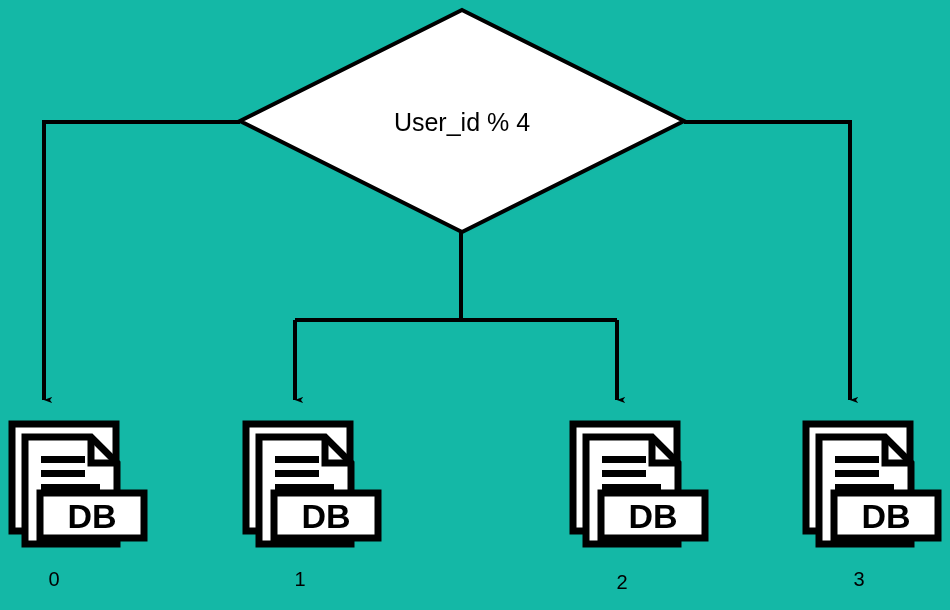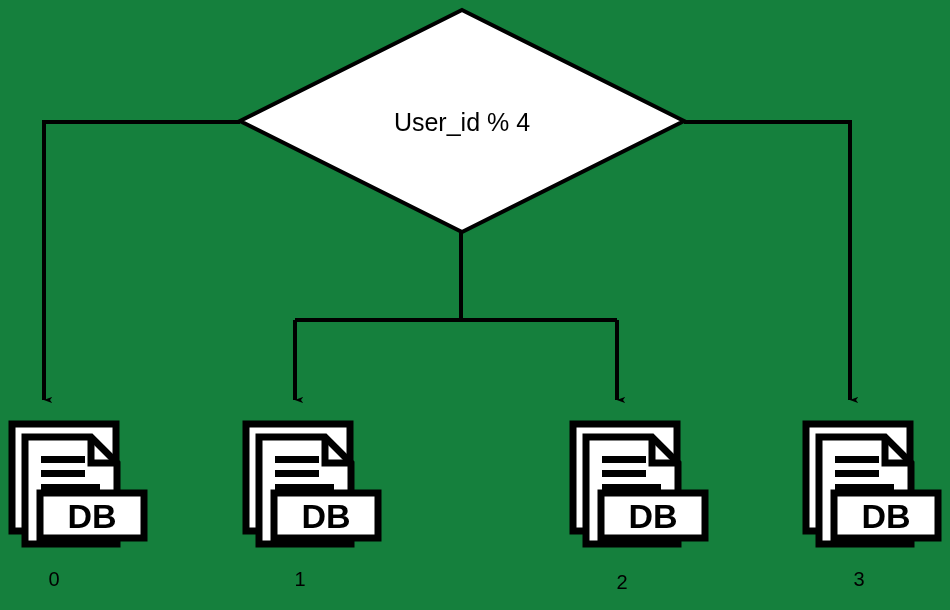--- a/index.html
+++ b/index.html
@@ -11,21 +11,21 @@
     width: 950px;
     height: 610px;
     font-family: "Liberation Sans", sans-serif;
     color: #000000;
     overflow: hidden;
   }
   #canvas {
     position: relative;
     width: 950px;
     height: 610px;
-    background: #15803d;
+    background: #14b8a6;
   }
   #diagram-svg {
     position: absolute;
     left: 0;
     top: 0;
     width: 950px;
     height: 610px;
   }
   .decision-text {
     font-family: "Liberation Sans", sans-serif;

